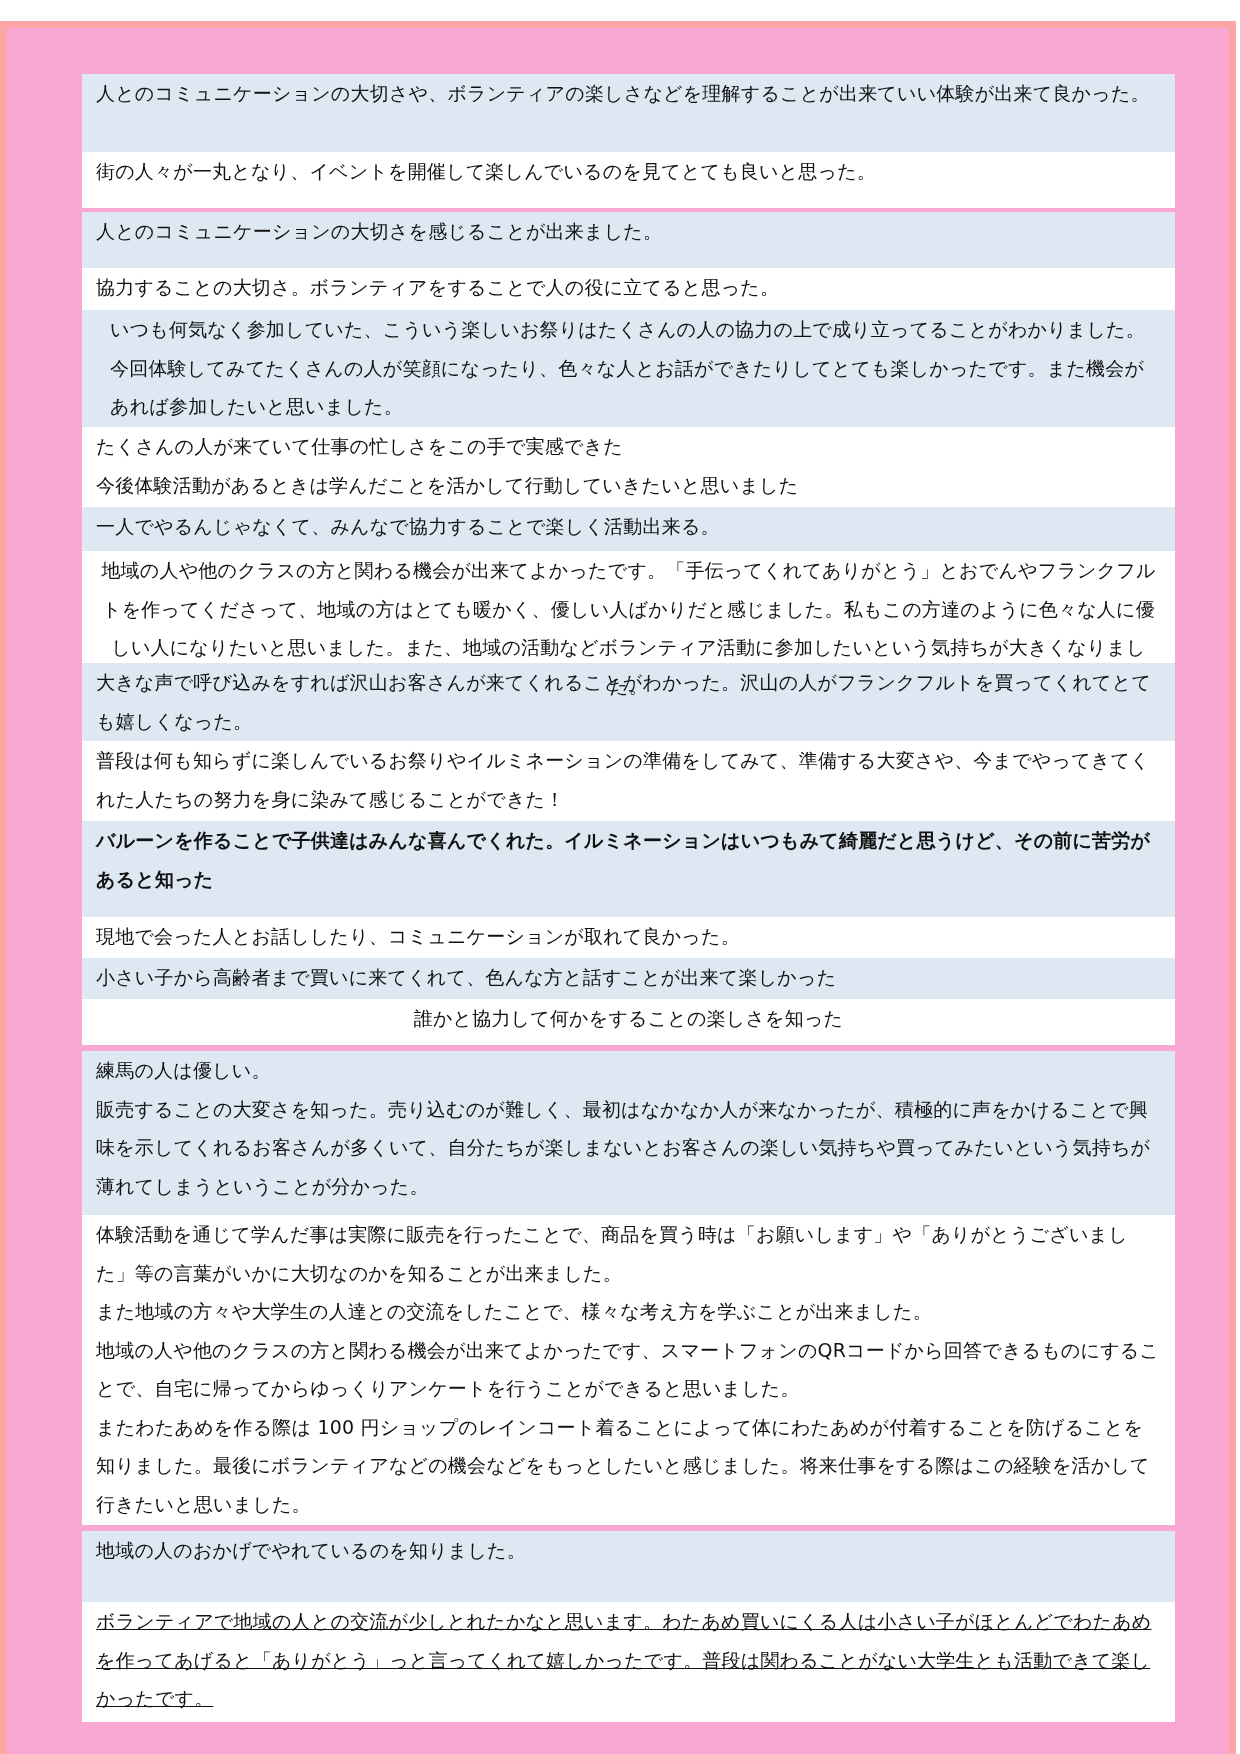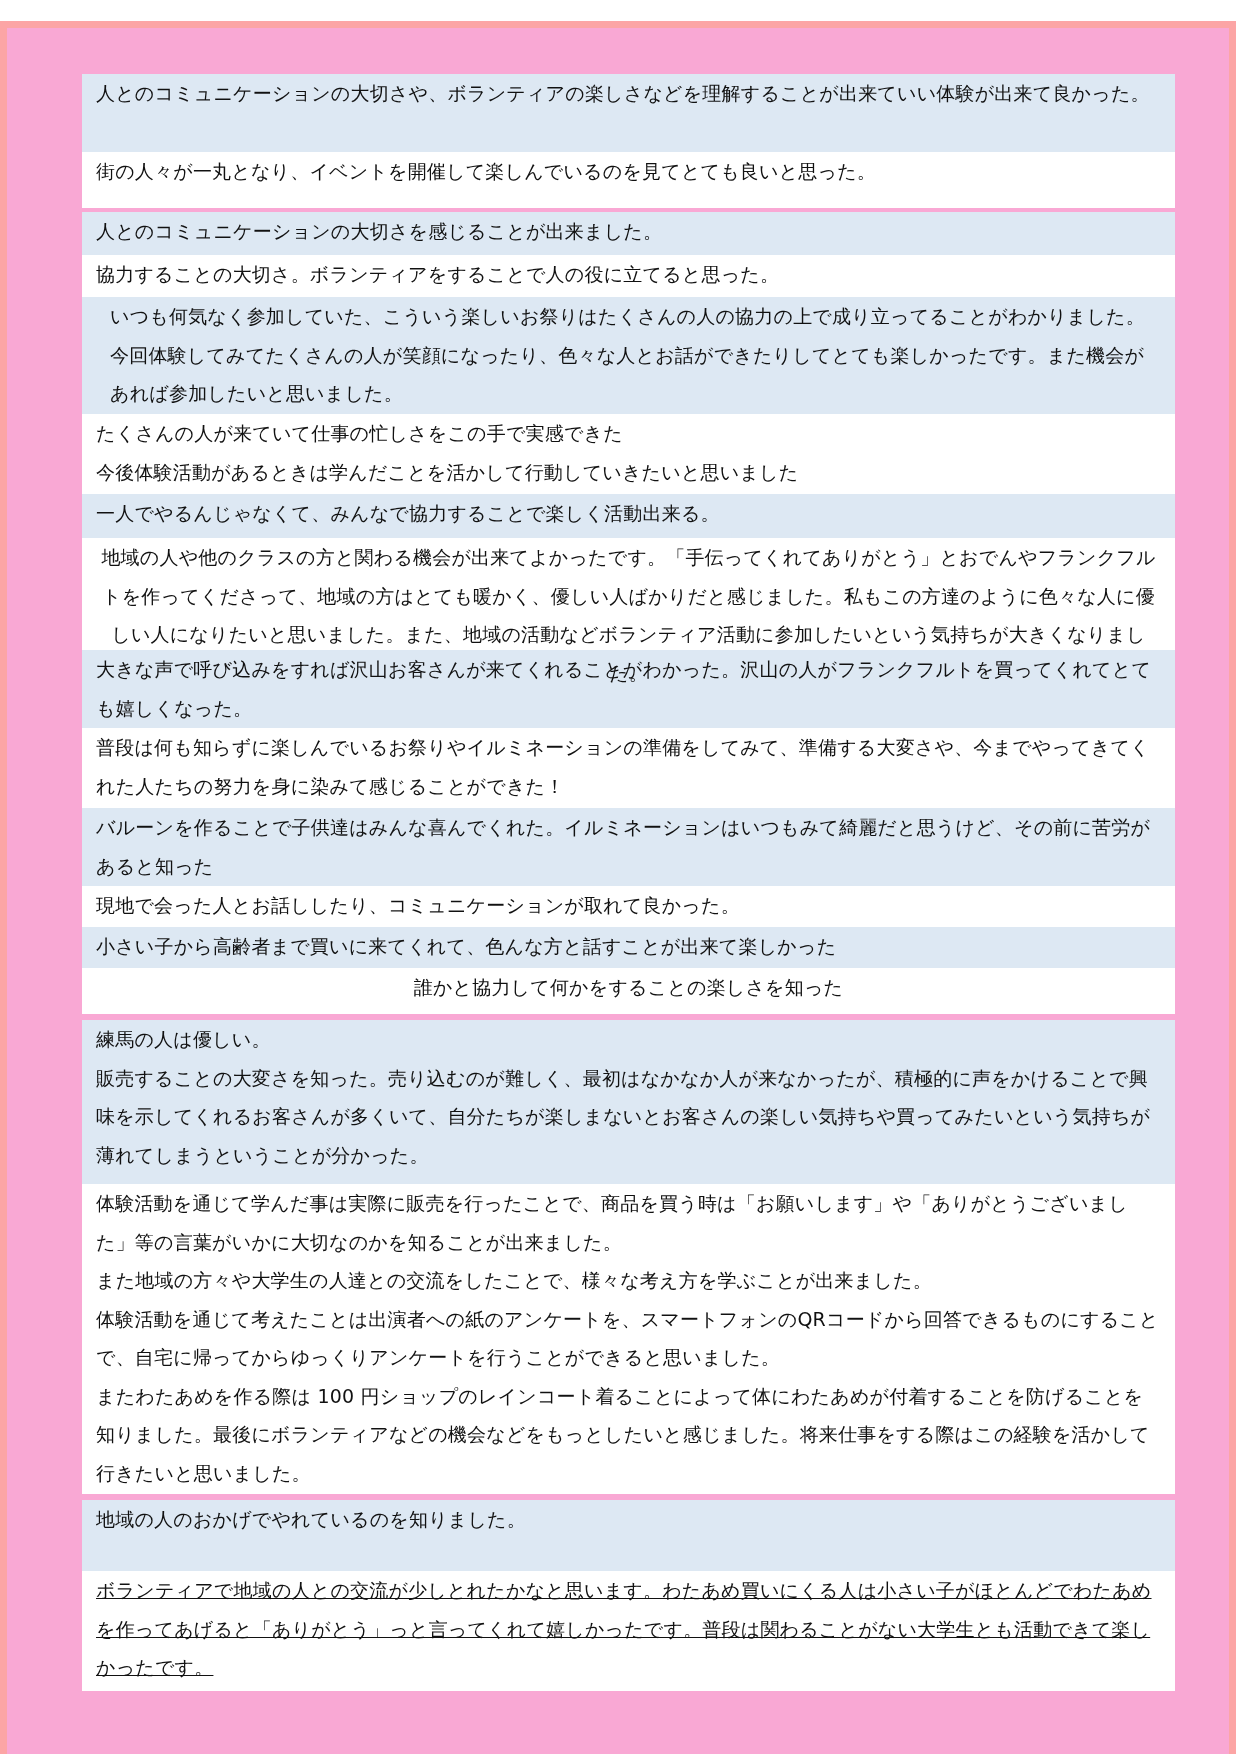--- a/index.html
+++ b/index.html
@@ -30,21 +30,21 @@
 <body>
 
 <div class="page">
   <div class="list" id="list">
       <div class="row blue" style="height: 78px;">
         <p>人とのコミュニケーションの大切さや、ボランティアの楽しさなどを理解することが出来ていい体験が出来て良かった。</p>
       </div>
       <div class="row white" style="height: 56px; padding-bottom: 0px; margin-bottom: 4px;">
         <p>街の人々が一丸となり、イベントを開催して楽しんでいるのを見てとても良いと思った。</p>
       </div>
-      <div class="row blue" style="height: 43px;">
+      <div class="row blue" style="height: 56px;">
         <p>人とのコミュニケーションの大切さを感じることが出来ました。</p>
       </div>
       <div class="row white" style="height: 42px;">
         <p>協力することの大切さ。ボランティアをすることで人の役に立てると思った。</p>
       </div>
       <div class="row blue" style="height: 117px; padding-left: 28px;">
         <p>いつも何気なく参加していた、こういう楽しいお祭りはたくさんの人の協力の上で成り立ってることがわかりました。今回体験してみてたくさんの人が笑顔になったり、色々な人とお話ができたりしてとても楽しかったです。また機会があれば参加したいと思いました。</p>
       </div>
       <div class="row white" style="height: 80px;">
         <p>たくさんの人が来ていて仕事の忙しさをこの手で実感できた</p>
@@ -55,40 +55,40 @@
       </div>
       <div class="row white" style="height: 112px; text-align: center;">
         <p>地域の人や他のクラスの方と関わる機会が出来てよかったです。「手伝ってくれてありがとう」とおでんやフランクフルトを作ってくださって、地域の方はとても暖かく、優しい人ばかりだと感じました。私もこの方達のように色々な人に優しい人になりたいと思いました。また、地域の活動などボランティア活動に参加したいという気持ちが大きくなりました。</p>
       </div>
       <div class="row blue" style="height: 78px;">
         <p>大きな声で呼び込みをすれば沢山お客さんが来てくれることがわかった。沢山の人がフランクフルトを買ってくれてとても嬉しくなった。</p>
       </div>
       <div class="row white" style="height: 80px;">
         <p>普段は何も知らずに楽しんでいるお祭りやイルミネーションの準備をしてみて、準備する大変さや、今までやってきてくれた人たちの努力を身に染みて感じることができた！</p>
       </div>
-      <div class="row blue" style="height: 78px;">
+      <div class="row blue" style="height: 96px; font-weight: bold;">
         <p>バルーンを作ることで子供達はみんな喜んでくれた。イルミネーションはいつもみて綺麗だと思うけど、その前に苦労があると知った</p>
       </div>
       <div class="row white" style="height: 41px;">
         <p>現地で会った人とお話ししたり、コミュニケーションが取れて良かった。</p>
       </div>
       <div class="row blue" style="height: 41px;">
         <p>小さい子から高齢者まで買いに来てくれて、色んな方と話すことが出来て楽しかった</p>
       </div>
       <div class="row white" style="height: 46px; margin-bottom: 6px; text-align: center;">
         <p>誰かと協力して何かをすることの楽しさを知った</p>
       </div>
       <div class="row blue" style="height: 164px;">
         <p>練馬の人は優しい。</p>
         <p>販売することの大変さを知った。売り込むのが難しく、最初はなかなか人が来なかったが、積極的に声をかけることで興味を示してくれるお客さんが多くいて、自分たちが楽しまないとお客さんの楽しい気持ちや買ってみたいという気持ちが薄れてしまうということが分かった。</p>
       </div>
       <div class="row white" style="height: 310px; margin-bottom: 6px;">
         <p>体験活動を通じて学んだ事は実際に販売を行ったことで、商品を買う時は「お願いします」や「ありがとうございました」等の言葉がいかに大切なのかを知ることが出来ました。</p>
         <p>また地域の方々や大学生の人達との交流をしたことで、様々な考え方を学ぶことが出来ました。</p>
-        <p>体験活動を通じて考えたことは出演者への紙のアンケートを、スマートフォンのQRコードから回答できるものにすることで、自宅に帰ってからゆっくりアンケートを行うことができると思いました。</p>
+        <p>地域の人や他のクラスの方と関わる機会が出来てよかったです、スマートフォンのQRコードから回答できるものにすることで、自宅に帰ってからゆっくりアンケートを行うことができると思いました。</p>
         <p>またわたあめを作る際は 100 円ショップのレインコート着ることによって体にわたあめが付着することを防げることを知りました。最後にボランティアなどの機会などをもっとしたいと感じました。将来仕事をする際はこの経験を活かして行きたいと思いました。</p>
       </div>
       <div class="row blue" style="height: 71px;">
         <p>地域の人のおかげでやれているのを知りました。</p>
       </div>
       <div class="row white" style="height: 120px; text-decoration: underline;">
         <p>ボランティアで地域の人との交流が少しとれたかなと思います。わたあめ買いにくる人は小さい子がほとんどでわたあめを作ってあげると「ありがとう」っと言ってくれて嬉しかったです。普段は関わることがない大学生とも活動できて楽しかったです。</p>
       </div>
     </div>
 </div>

